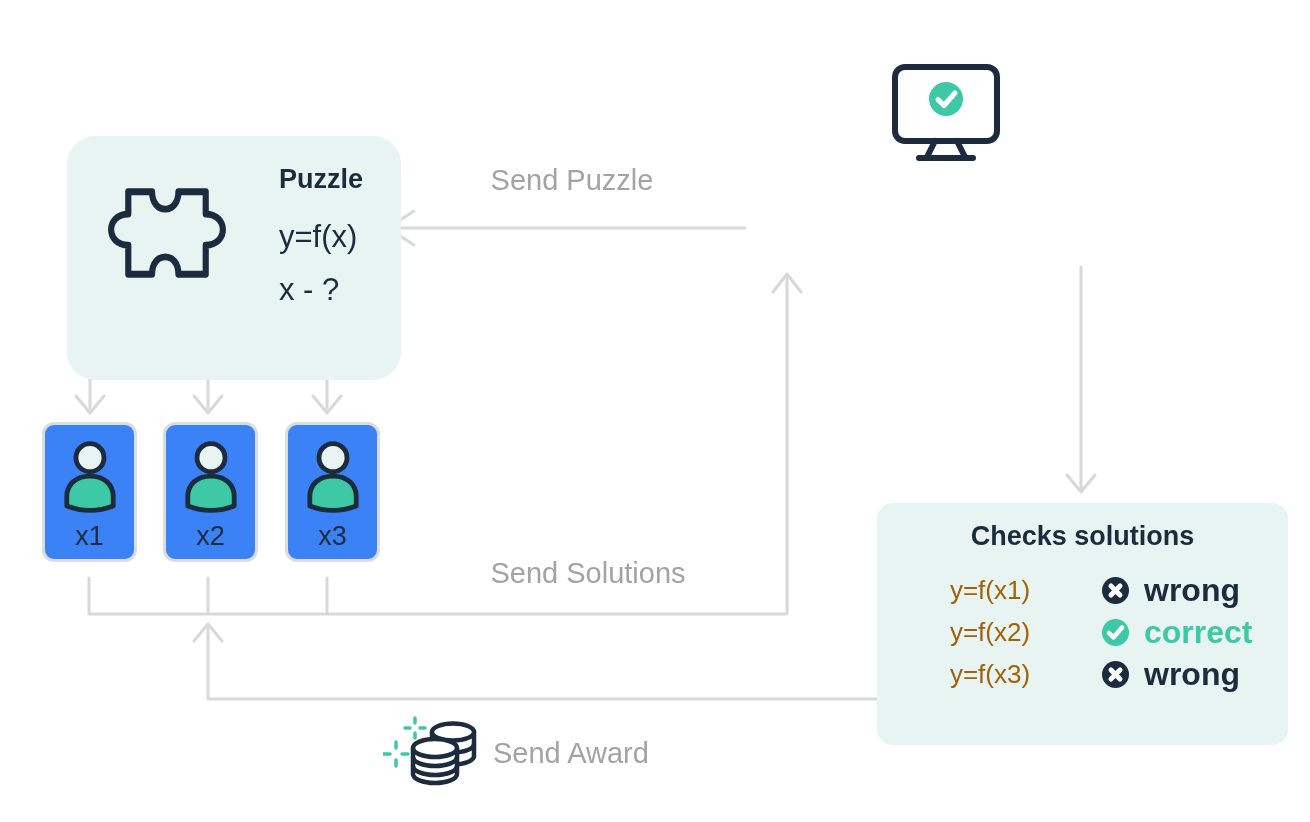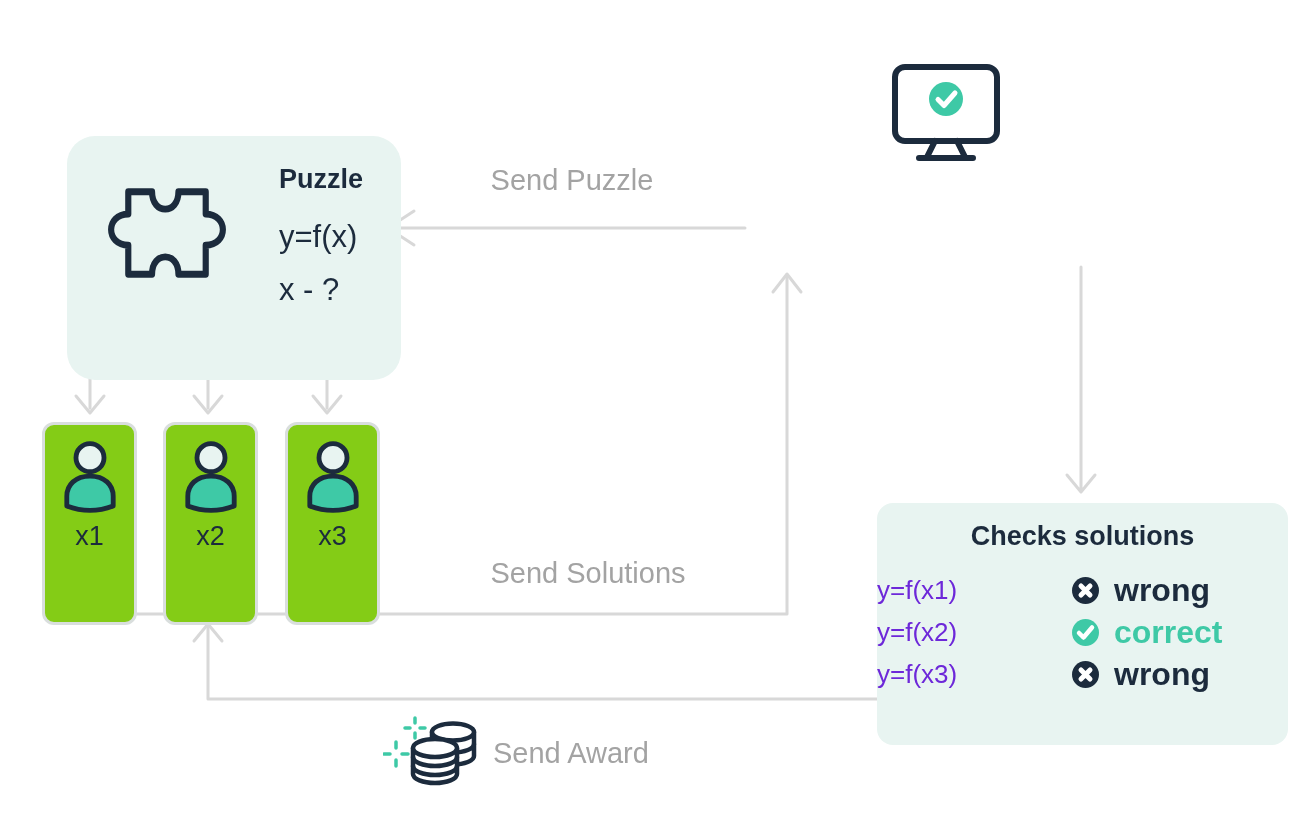--- a/index.html
+++ b/index.html
@@ -21,33 +21,33 @@
   .puzzle-title { font-size:27px; font-weight:bold; margin-bottom:24px; }
   .puzzle-line { font-size:31px; margin-bottom:17px; }
 
   
   .server-box { left:745px; top:189px; width:405px; height:77px; border-radius:14px;
     display:flex; align-items:center; justify-content:center;
     font-size:26px; font-weight:bold; color:#1c2b3d; }
   .monitor { position:absolute; left:890px; top:62px; z-index:2; }
 
   
-  .miner-card { position:absolute; top:422px; width:95px; height:203px; background:#84cc16;
+  .miner-card { position:absolute; top:422px; width:95px; height:140px; background:#3b82f6;
     border:3px solid #d9dedd; border-radius:12px; z-index:2;
     display:flex; flex-direction:column; align-items:center; }
   .miner-card svg { margin-top:15px; }
   .miner-label { margin-top:5px; font-size:27px; color:#1c2b3d; }
   .miner-1 { left:42px; } .miner-2 { left:163px; } .miner-3 { left:285px; }
 
   
   .checks-box { left:877px; top:503px; width:411px; height:242px; border-radius:16px; }
   .checks-title { text-align:center; margin-top:18px; font-size:27px; font-weight:bold; color:#1c2b3d; }
   .checks-rows { margin-top:17px; }
   .check-row { display:flex; align-items:center; height:42px; }
-  .check-expr { width:166px; text-align:left; font-size:26px; color:#6d28d9; }
+  .check-expr { width:166px; text-align:center; font-size:26px; color:#a16207;margin-left:30px; }
   .check-icon { margin-left:28px; display:flex; align-items:center; }
   .check-status { margin-left:14px; font-size:32px; font-weight:bold; color:#1c2b3d; }
   .check-status.correct { color:#3ec9a6; }
 
   
   .flow-label { position:absolute; color:#a3a3a3; font-size:29px; z-index:1; white-space:nowrap; }
   .lbl-send-puzzle { left:572px; top:164px; transform:translateX(-50%); }
   .lbl-send-solutions { left:572px; top:557px; transform:translateX(-50%);margin-left:16px; }
   .lbl-send-award { left:493px; top:737px; }
 

